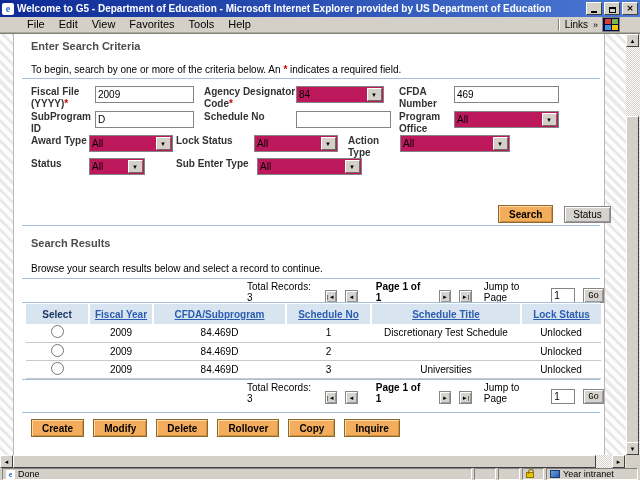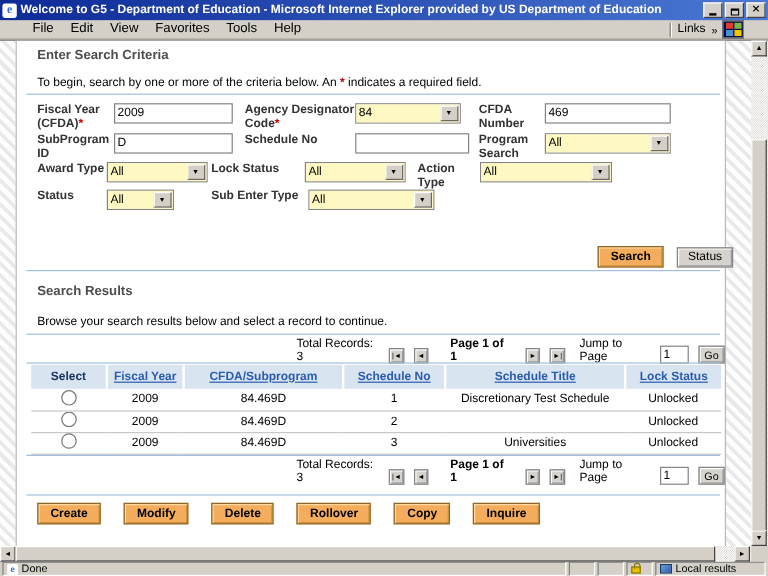--- a/index.html
+++ b/index.html
@@ -38,49 +38,49 @@
   .rule { position:absolute; left:8px; width:578px; border-top:1px solid #a3bedd; }
   .sec-title { position:absolute; left:17px; font-size:11px; font-weight:bold; color:#4d4d4d; }
   .note { position:absolute; left:17px; font-size:10px; }
   .req { color:#cc0000; font-weight:bold; }
 
   
   .frow { position:absolute; left:17px; display:flex; align-items:flex-start; }
   .flbl { font-size:10px; font-weight:bold; color:#333; line-height:1.2; }
   .tin { height:17px; border:1px solid #848484; font:10px "Liberation Sans",sans-serif; padding:0 2px; background:#fff; }
   .selwrap { position:relative; height:17px; background:#fff; border:1px solid #848484; }
-  .selwrap select { -webkit-appearance:none; appearance:none; width:100%; height:100%; border:0; background:#fef9c3;
+  .selwrap select { -webkit-appearance:none; appearance:none; width:100%; height:100%; border:0; background:#be185d;
                     font:10px "Liberation Sans",sans-serif; padding:0 16px 0 2px; }
   .selbtn { position:absolute; top:1px; right:1px; bottom:1px; width:15px; background:#d4d0c8;
             border:1px solid; border-color:#fff #6d6a65 #6d6a65 #fff; pointer-events:none; }
   .selbtn::after { content:"▼"; font-size:6px; position:absolute; left:3px; top:3px; color:#000; }
 
   .btn-orange { background:#f4ad5c; border:1px solid #8a6a2c; box-shadow:inset 1px 1px 0 #ffd9a0, inset -1px -1px 0 #cf8f3e;
                 font:bold 10px "Liberation Sans",sans-serif; height:18px; padding:0 10px; }
   .btn-gray { background:#d6d3ce; border:1px solid #868686; box-shadow:inset 1px 1px 0 #fff, inset -1px -1px 0 #9a9a9a;
               font:10px "Liberation Sans",sans-serif; height:17px; padding:0 8px; }
   .crit-actions { position:absolute; top:139px; left:484px; display:flex; gap:11px; align-items:center;margin-top:32px; }
 
   
   .pager { position:absolute; left:233px; display:flex; align-items:flex-end; gap:8px; font-size:10px; }
   .pbtn { width:13px; height:13px; background:#d6d3ce; border:1px solid #868686;
           box-shadow:inset 1px 1px 0 #fff, inset -1px -1px 0 #9a9a9a; font-size:6px; line-height:1; padding:0; }
   .pager .pg-label { margin-left:10px; margin-right:4px; font-weight:bold; }
   .pager .jump-lbl { margin-left:4px; }
   .jump-in { width:24px; height:15px; border:1px solid #848484; font:10px "Liberation Sans",sans-serif; padding:0 2px; }
-  .go-btn { height:15px; padding:0 4px; font-size:9px; }
+  .go-btn { height:15px; padding:0 4px; font-size:9px;font-family:Liberation Mono, monospace; }
 
   
   table.results { position:absolute; left:12px; top:270px; width:575px; border-collapse:collapse; table-layout:fixed; font-size:10px; }
   table.results th { background:#d9e4f1; height:20px; font-weight:bold; border-right:2px solid #fff; text-align:center; }
   table.results th:last-child { border-right:0; }
   table.results th .hdr-link { color:#2a5db0; text-decoration:underline; }
   table.results th .hdr-plain { color:#16335b; }
   table.results td { height:18px; text-align:center; border-bottom:1px solid #c8c8c8; }
-  .res-actions { position:absolute; left:17px; top:385px; display:flex; gap:19px; }
+  .res-actions { position:absolute; left:17px; top:385px; display:flex; gap:9px; }
 
   
   .vscroll { position:absolute; right:0; top:0; bottom:0; width:14px;
              background:#fff; background-image:linear-gradient(45deg,#d4d0c8 25%,transparent 25%,transparent 75%,#d4d0c8 75%),
              linear-gradient(45deg,#d4d0c8 25%,transparent 25%,transparent 75%,#d4d0c8 75%);
              background-size:2px 2px; background-position:0 0,1px 1px; }
   .sbtn { position:absolute; width:13px; height:13px; background:#d4d0c8; border:1px solid; border-color:#fff #404040 #404040 #fff;
           font-size:6px; display:grid; place-items:center; }
   .vthumb { position:absolute; left:0; top:82px; width:13px; height:327px; background:#d4d0c8;
             border:1px solid; border-color:#fff #404040 #404040 #fff; }
@@ -146,34 +146,34 @@
 </div>
 
 <div class="page">
   <div class="content">
 
     <div class="sec-title" style="top:6px">Enter Search Criteria</div>
     <div class="note" style="top:30px"><span>To begin, search by one or more of the criteria below. An </span><span class="req">*</span><span> indicates a required field.</span></div>
     <div class="rule" style="top:44px"></div>
 
     <div class="frow" style="top:52px">
-      <span class="flbl" style="width:64px"><span>Fiscal Year (CFDA)</span><span class="req">*</span></span>
+      <span class="flbl" style="width:64px"><span>Fiscal File (YYYY)</span><span class="req">*</span></span>
       <input class="tin" style="width: 99px;" value="2009">
       <span class="flbl" style="width:92px;margin-left:10px"><span>Agency Designator Code</span><span class="req">*</span></span>
       <span class="selwrap" style="width:88px"><select><option>84</option></select><span class="selbtn"></span></span>
       <span class="flbl" style="width:55px;margin-left:15px"><span>CFDA Number</span></span>
       <input class="tin" style="width: 105px;" value="469">
     </div>
 
     <div class="frow" style="top:77px">
       <span class="flbl" style="width:64px"><span>SubProgram ID</span></span>
       <input class="tin" style="width: 99px;" value="D">
       <span class="flbl" style="width:92px;margin-left:10px"><span>Schedule No</span></span>
       <input class="tin" style="width: 95px;" value="">
-      <span class="flbl" style="width:55px;margin-left:8px"><span>Program Search</span></span>
+      <span class="flbl" style="width:55px;margin-left:8px"><span>Program Office</span></span>
       <span class="selwrap" style="width:105px"><select><option>All</option></select><span class="selbtn"></span></span>
     </div>
 
     <div class="frow" style="top:101px">
       <span class="flbl" style="width:58px"><span>Award Type</span></span>
       <span class="selwrap" style="width:84px"><select><option>All</option></select><span class="selbtn"></span></span>
       <span class="flbl" style="width:75px;margin-left:3px"><span>Lock Status</span></span>
       <span class="selwrap" style="width:84px;margin-left:3px"><select><option>All</option></select><span class="selbtn"></span></span>
       <span class="flbl" style="width:52px;margin-left:10px"><span>Action Type</span></span>
       <span class="selwrap" style="width:110px"><select><option>All</option></select><span class="selbtn"></span></span>
@@ -302,15 +302,15 @@
     <span class="mini-e">e</span>
     <span>Done</span>
   </span>
   <span class="pane pane-sm"></span>
   <span class="pane pane-sm"></span>
   <span class="pane pane-sm">
       <span class="lock"></span>
     </span>
   <span class="pane pane-zone">
     <span class="zone-ico"></span>
-    <span>Local results</span>
+    <span>Year intranet</span>
   </span>
 </div>
 
 </body></html>

